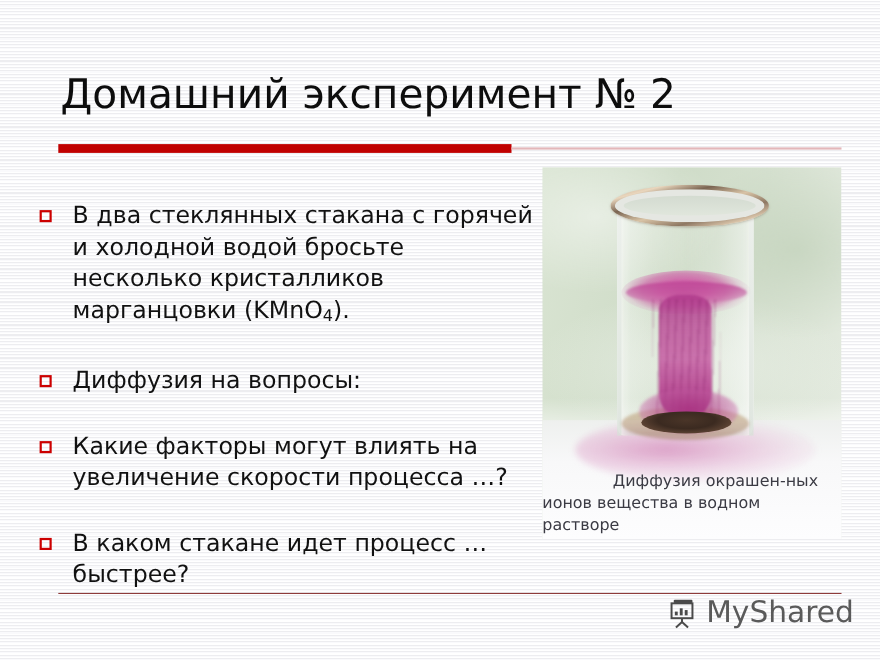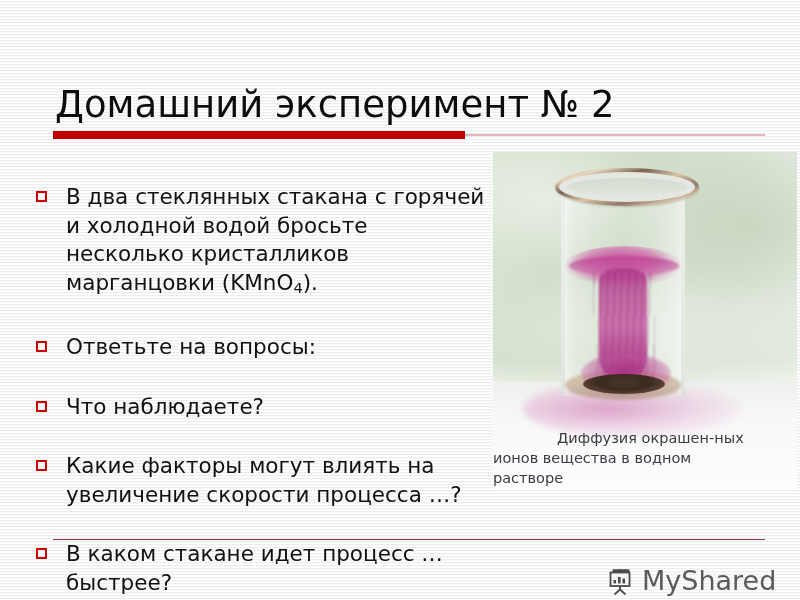--- a/index.html
+++ b/index.html
@@ -26,21 +26,21 @@
       #fafafc 3px
     );
     font-family: "DejaVu Sans", "Liberation Sans", sans-serif;
     -webkit-font-smoothing: antialiased;
   }
 
   
   #title {
     position: absolute;
     left: 55px;
-    top: 83px;
+    top: 64px;
     width: 700px;
     font-size: 37px;
     line-height: 44px;
     font-weight: 400;
     color: #0d0d0d;
     letter-spacing: 0px;
     white-space: nowrap;
   }
 
   #title-rule-wrap {
@@ -103,21 +103,21 @@
   .bullet-text sub {
     font-size: 0.68em;
     vertical-align: -0.22em;
   }
 
   
   #photo {
     position: absolute;
     left: 493px;
     top: 152px;
-    width: 304px;
+    width: 272px;
     height: 338px;
     overflow: hidden;
   }
 
   #photo-scene {
     position: absolute;
     inset: 0;
     background:
       linear-gradient(to bottom,
         rgba(255,255,255,0.0) 62%,
@@ -336,21 +336,20 @@
     background: #8e3b3b;
   }
 
   #footer-logo {
     position: absolute;
     left: 606px;
     top: 542px;
     display: flex;
     align-items: center;
     gap: 6px;
-    margin-top: 24px;
   }
   #footer-logo-text {
     font-size: 27px;
     line-height: 30px;
     color: #5a5a5a;
     font-weight: 400;
   }
 </style>
 </head>
 <body>
@@ -366,27 +365,23 @@
 
   <div id="bullets">
 
     <div class="bullet-row">
       <span class="bullet-marker"></span>
       <span class="bullet-text"><span>В два стеклянных стакана с горячей и холодной водой бросьте несколько кристалликов марганцовки (KMnO</span><sub>4</sub><span>).</span></span>
     </div>
 
     <div class="bullet-row">
       <span class="bullet-marker"></span>
-      <span class="bullet-text">Ответьте на вопросы:</span>
+      <span class="bullet-text">Диффузия на вопросы:</span>
     </div>
 
-    <div class="bullet-row">
-      <span class="bullet-marker"></span>
-      <span class="bullet-text">Что наблюдаете?</span>
-    </div>
 
     <div class="bullet-row">
       <span class="bullet-marker"></span>
       <span class="bullet-text">Какие факторы могут влиять на увеличение скорости процесса …?</span>
     </div>
 
     <div class="bullet-row">
       <span class="bullet-marker"></span>
       <span class="bullet-text">В каком стакане идет процесс … быстрее?</span>
     </div>

